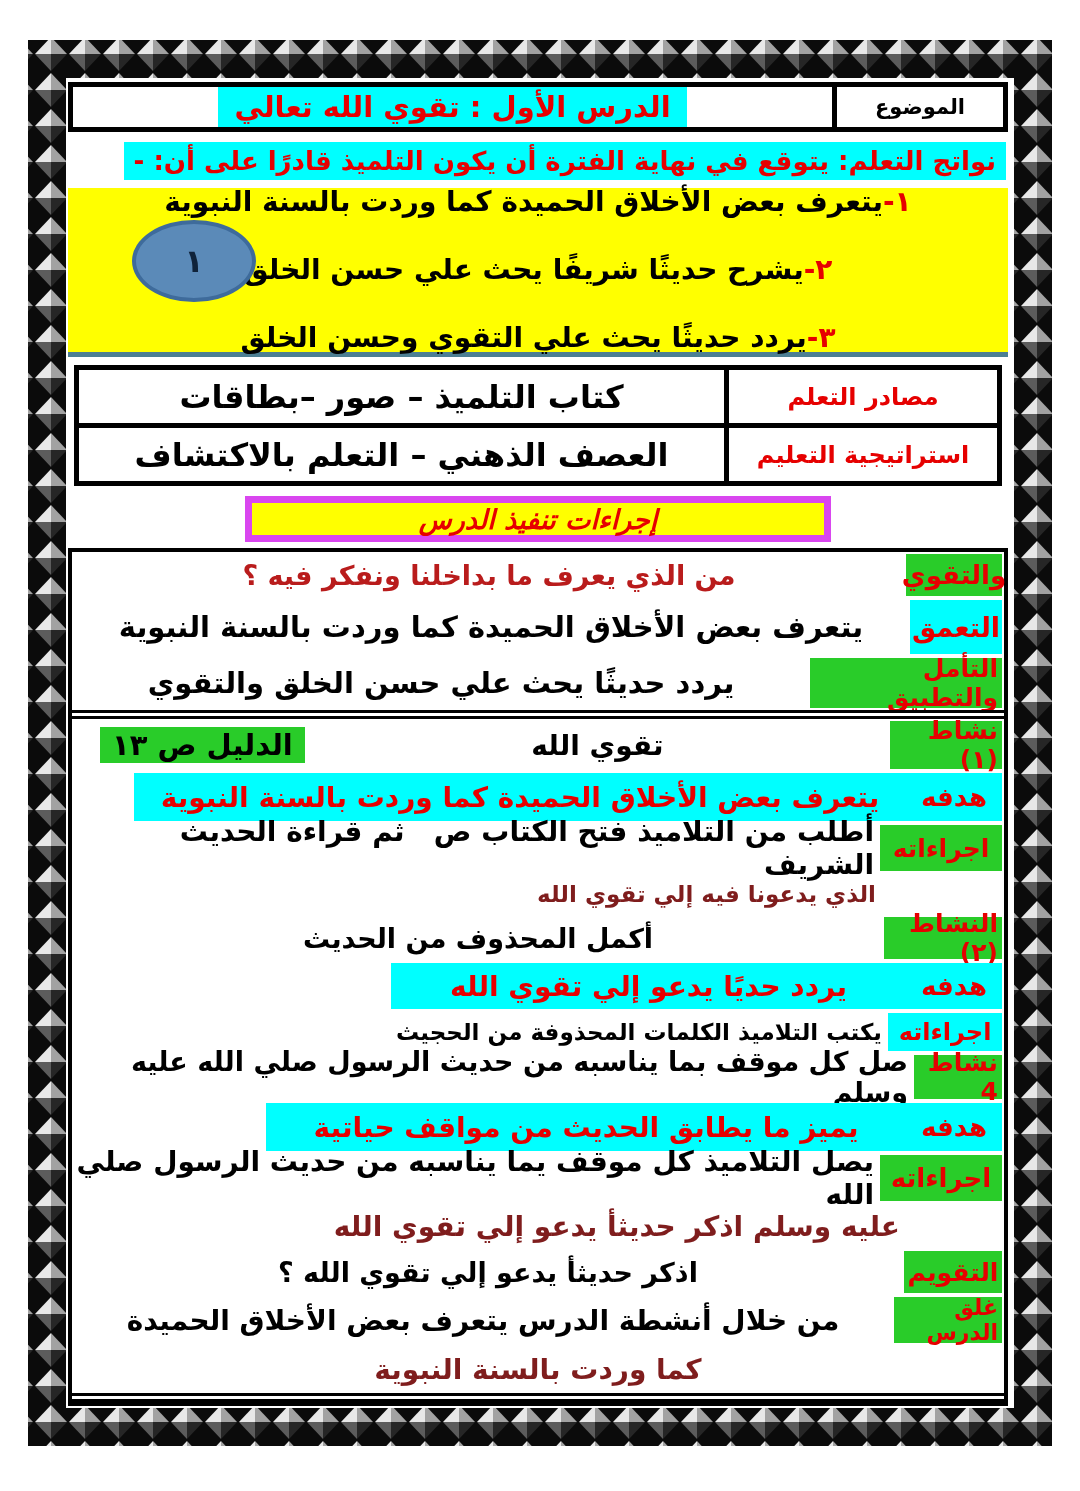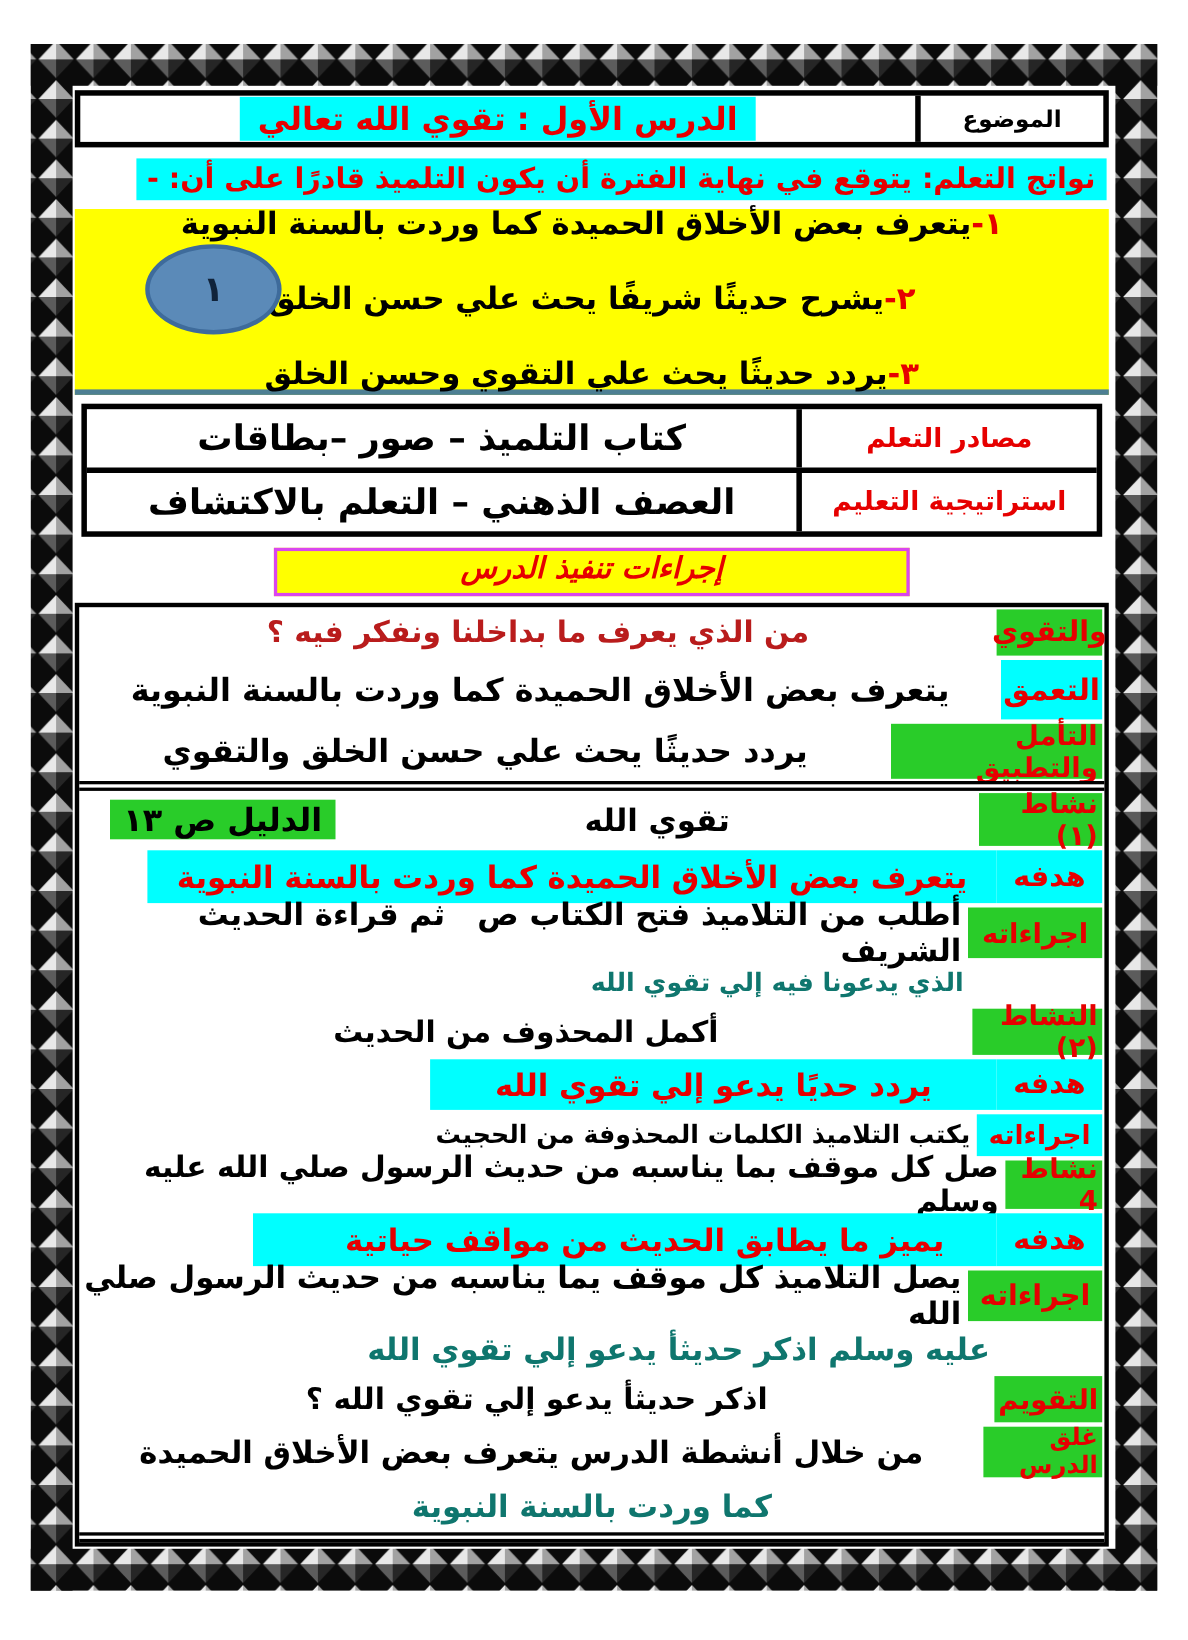--- a/index.html
+++ b/index.html
@@ -31,22 +31,22 @@
     background:#5b8ab8;border:4px solid #3e6b9b;border-radius:50%;
     display:flex;align-items:center;justify-content:center;font-size:32px;color:#10233a;}
   
   .info-table{margin:8px 8px 0;border:5px solid #000;background:#fff;}
   .info-row{display:flex;height:53px;}
   .info-row + .info-row{border-top:5px solid #000;}
   .info-label{width:268px;border-left:5px solid #000;color:#e60000;font-size:24px;
     display:flex;align-items:center;justify-content:center;}
   .info-value{flex:1;display:flex;align-items:center;justify-content:center;font-size:32px;color:#000;}
   
-  .proc-banner{margin:10px auto 0;width:572px;height:46px;background:#ffff00;border:3px solid #d946ef;
-    display:flex;align-items:flex-start;justify-content:center;}
+  .proc-banner{margin:10px auto 0;width:572px;height:46px;background:#ffff00;border:7px solid #d946ef;
+    display:flex;align-items:flex-end;justify-content:center;}
   .proc-banner span{color:#e60000;font-size:27px;font-style:italic;}
   
   .main-box{margin:6px 2px 4px;border:4px solid #000;flex:1;display:flex;flex-direction:column;background:#fff;}
   .row{display:flex;align-items:center;}
   .lbl{display:flex;align-items:center;justify-content:center;color:#e60000;margin:2px 2px 2px 0;
     padding:0 4px;box-sizing:border-box;align-self:stretch;}
   .g{background:#29cc29;}
   .c{background:#00ffff;}
   .w88{width:88px;} .w92{width:92px;} .w96{width:96px;} .w98{width:98px;}
   .w108{width:108px;} .w112{width:112px;} .w114{width:114px;} .w118{width:118px;}
@@ -57,22 +57,22 @@
   .fs22{font-size:22px;} .fs23{font-size:23px;} .fs24{font-size:24px;} .fs25{font-size:25px;}
   .fs26{font-size:26px;} .fs27{font-size:27px;} .fs28{font-size:28px;} .fs29{font-size:29px;}
   .h42{height:42px;} .h46{height:46px;} .h48{height:48px;} .h50{height:50px;}
   .h52{height:52px;} .h54{height:54px;} .h58{height:58px;}
   .divider{height:9px;border-top:3px solid #000;border-bottom:3px solid #000;box-sizing:border-box;}
   .guide-band{background:#29cc29;color:#000;font-size:29px;padding:1px 12px;margin-left:28px;}
   .goal-band{background:#00ffff;color:#e60000;font-size:28px;display:flex;align-items:center;
     justify-content:center;align-self:stretch;margin:2px 0;}
   .goal-flex{flex:1;margin-left:62px;}
   .goal-w515{width:515px;}
-  .goal-w640{width:640px;padding-left:36px;}
-  .sub-line{text-align:right;color:#0f766e;display:flex;align-items:center;justify-content:flex-start;}
+  .goal-w640{width:640px;}
+  .sub-line{text-align:right;color:#7f1d1d;display:flex;align-items:center;justify-content:flex-start;}
   .indent-a{padding-right:128px;}
   .indent-b{padding-right:104px;}
   .center-line{justify-content:center;text-align:center;}
   .spacer{flex:1;}
 </style>
 </head>
 <body>
 
 <svg class="frame-svg" width="1080" height="1491">
   <defs>

